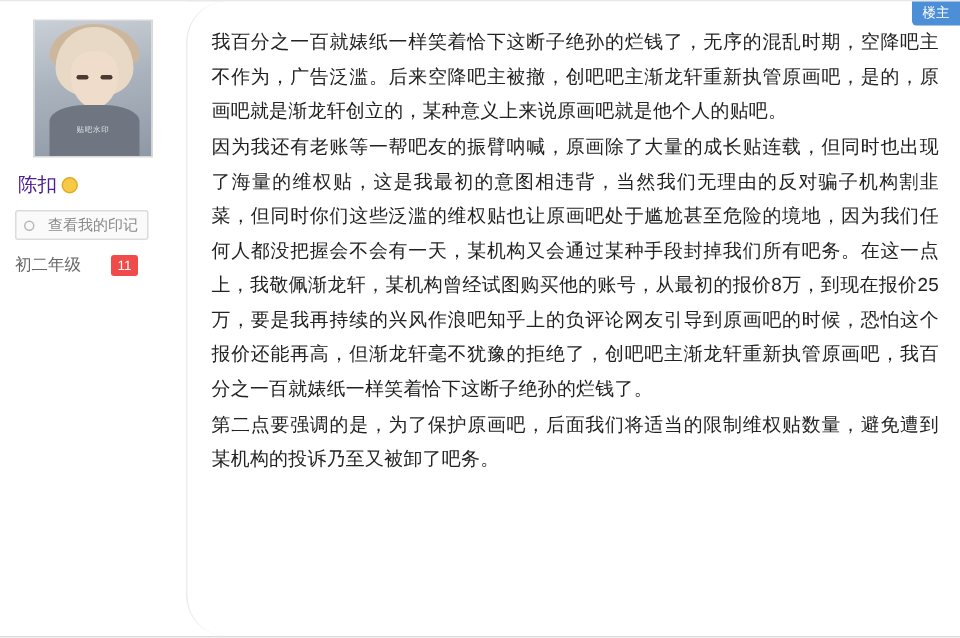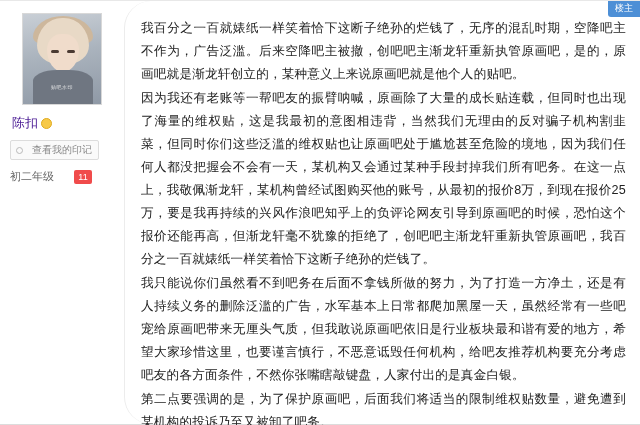--- a/index.html
+++ b/index.html
@@ -241,18 +241,17 @@
         <span>初二年级</span>
         <span class="level-badge">11</span>
       </div>
     </div>
 
     <div class="content-col">
       <div class="floor-tag">楼主</div>
 
       <p class="para">我百分之一百就婊纸一样笑着恰下这断子绝孙的烂钱了，无序的混乱时期，空降吧主不作为，广告泛滥。后来空降吧主被撤，创吧吧主渐龙轩重新执管原画吧，是的，原画吧就是渐龙轩创立的，某种意义上来说原画吧就是他个人的贴吧。</p>
       <p class="para">因为我还有老账等一帮吧友的振臂呐喊，原画除了大量的成长贴连载，但同时也出现了海量的维权贴，这是我最初的意图相违背，当然我们无理由的反对骗子机构割韭菜，但同时你们这些泛滥的维权贴也让原画吧处于尴尬甚至危险的境地，因为我们任何人都没把握会不会有一天，某机构又会通过某种手段封掉我们所有吧务。在这一点上，我敬佩渐龙轩，某机构曾经试图购买他的账号，从最初的报价8万，到现在报价25万，要是我再持续的兴风作浪吧知乎上的负评论网友引导到原画吧的时候，恐怕这个报价还能再高，但渐龙轩毫不犹豫的拒绝了，创吧吧主渐龙轩重新执管原画吧，我百分之一百就婊纸一样笑着恰下这断子绝孙的烂钱了。</p>
-      <p class="para">我只能说你们虽然看不到吧务在后面不拿钱所做的努力，为了打造一方净土，还是有人持续义务的删除泛滥的广告，水军基本上日常都爬加黑屋一天，虽然经常有一些吧宠给原画吧带来无厘头气质，但我敢说原画吧依旧是行业板块最和谐有爱的地方，希望大家珍惜这里，也要谨言慎行，不恶意诋毁任何机构，给吧友推荐机构要充分考虑吧友的各方面条件，不然你张嘴瞎敲键盘，人家付出的是真金白银。</p>
       <p class="para">第二点要强调的是，为了保护原画吧，后面我们将适当的限制维权贴数量，避免遭到某机构的投诉乃至又被卸了吧务。</p>
     </div>
 
   </div>
 </div>
 
 </body></html>

